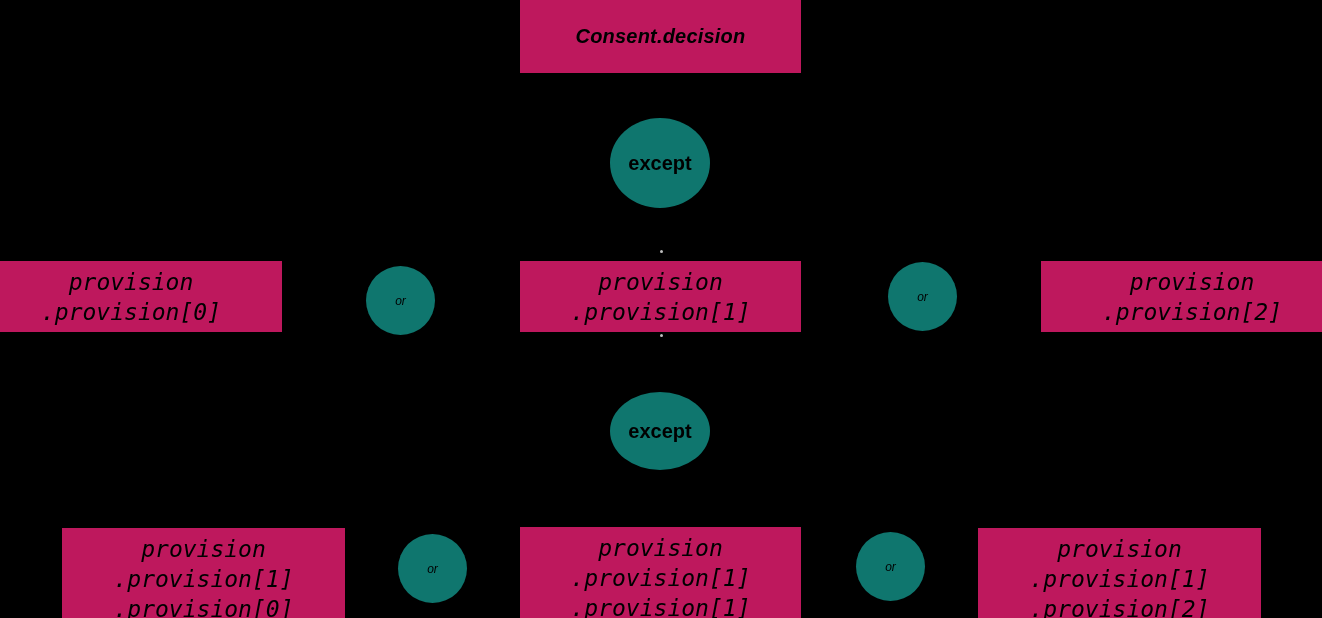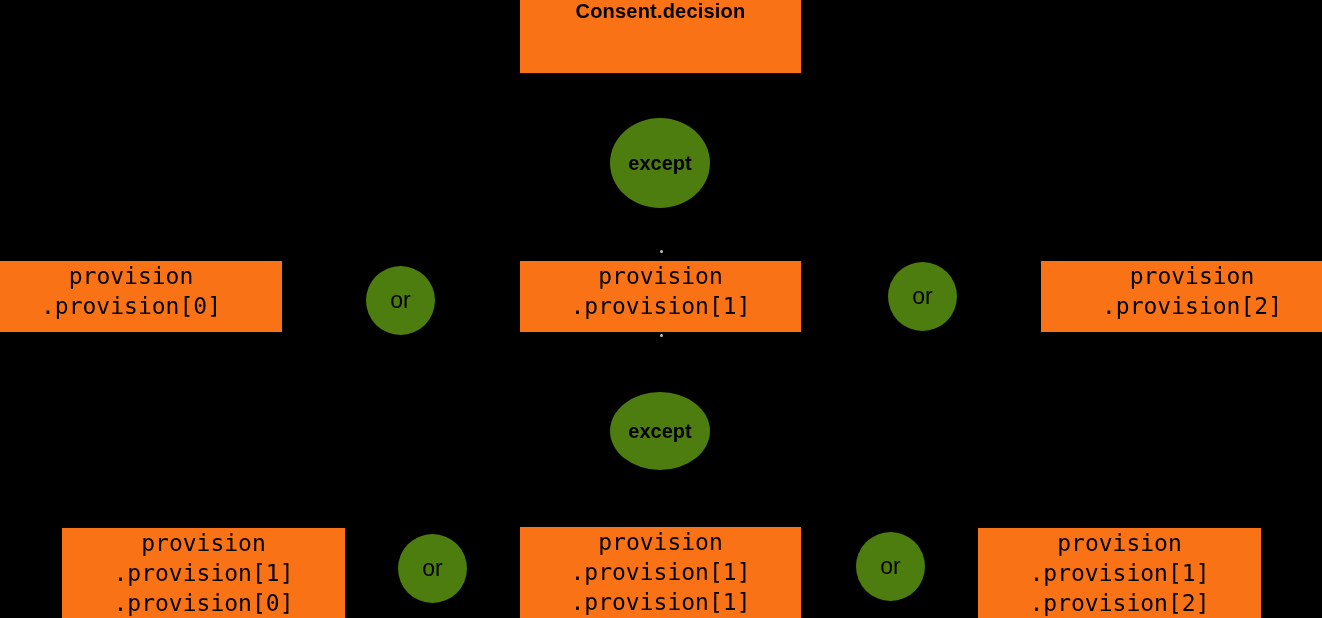--- a/index.html
+++ b/index.html
@@ -17,64 +17,66 @@
   #graph {
     position: relative;
     width: 1322px;
     height: 618px;
     background: #000000;
   }
 
   
   .node-box {
     position: absolute;
-    background: #f97316;
+    background: #be185d;
     color: #000000;
     display: flex;
     flex-direction: column;
     align-items: center;
-    justify-content: flex-start;
+    justify-content: center;
     box-sizing: border-box;
     text-align: center;
+    font-style: italic;
   }
   .node-box .line {
     font-family: "DejaVu Sans Mono", "Liberation Mono", monospace;
     font-size: 23px;
     line-height: 30px;
     white-space: pre;
     letter-spacing: 0px;
   }
   .root-box {
     font-family: "Liberation Sans", sans-serif;
     font-size: 20px;
     font-weight: bold;
     letter-spacing: 0.2px;
   }
 
   
   .node-ellipse {
     position: absolute;
-    background: #4d7c0f;
+    background: #0f766e;
     color: #000000;
     border-radius: 50%;
     display: flex;
     align-items: center;
     justify-content: center;
     box-sizing: border-box;
     text-align: center;
   }
   .op-except {
     font-family: "Liberation Sans", sans-serif;
     font-size: 20px;
     font-weight: bold;
   }
   .op-or {
     font-family: "Liberation Sans", sans-serif;
-    font-size: 23px;
+    font-size: 12px;
     font-weight: normal;
+    font-style: italic;
   }
 
   
   .edge-dot {
     position: absolute;
     width: 3px;
     height: 3px;
     background: #bdbdbd;
     border-radius: 50%;
   }

